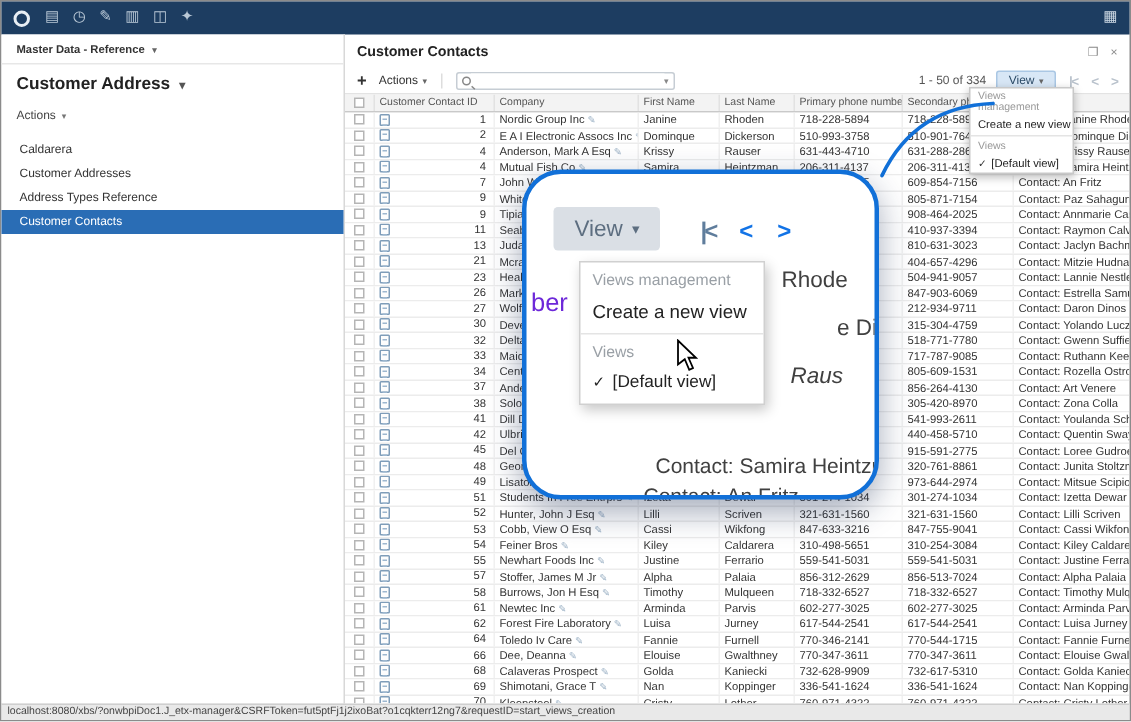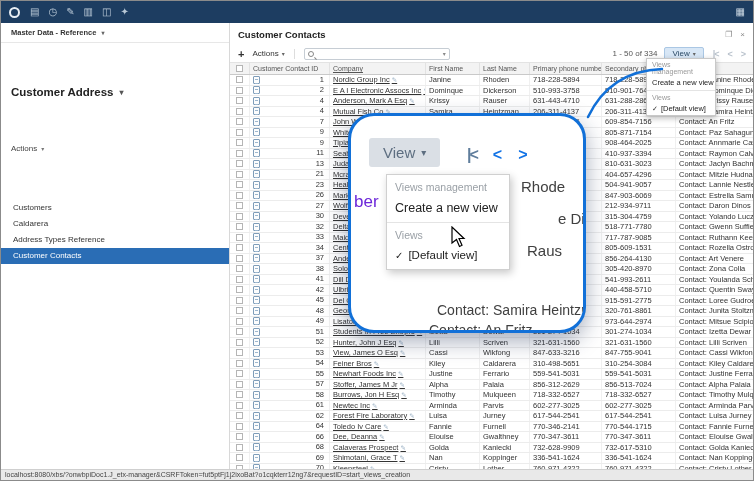--- a/index.html
+++ b/index.html
@@ -10,21 +10,21 @@
   .topbar { height:22px; background:#1d3d61; display:flex; align-items:center; padding:0 8px; flex:0 0 auto; }
   .logo { width:11px; height:11px; border:2px solid #e8eef4; border-radius:50%; margin-right:10px; }
   .tb-icon { color:#b9c8d6; font-size:10px; line-height:22px; margin-right:9px; cursor:default; }
   .tb-right { margin-left:auto; }
   .tb-right .tb-icon { margin:0 0 0 10px; color:#cdd9e4; }
 
   
   .app { flex:1 1 auto; display:flex; min-height:0; }
 
   
-  .sidebar { width:229px; flex:0 0 auto; border-right:1px solid #d8d8d8; background:#fff; display:flex; flex-direction:column;gap:36px; }
+  .sidebar { width:229px; flex:0 0 auto; border-right:1px solid #d8d8d8; background:#fff; display:flex; flex-direction:column; }
   .ws-row { height:20px; display:flex; align-items:center; padding:0 10px; border-bottom:1px solid #e7e7e7; font-size:7.5px; font-weight:bold; color:#333; }
   .ws-row .caret { margin-left:5px; }
   .entity-row { height:26px; display:flex; align-items:center; padding:0 10px; font-size:11.5px; color:#222; font-weight:bold; }
   .entity-row .caret { margin-left:6px; font-size:8px; color:#555; }
   .actions-row { height:15px; display:flex; align-items:center; padding:0 10px; font-size:8px; color:#444; }
   .actions-row .caret { margin-left:4px; font-size:6px; color:#777; }
   .navlist { margin-top:8px; }
   .nav-item { height:16px; line-height:16px; padding-left:12px; font-size:8px; color:#333; cursor:pointer; white-space:nowrap; }
   .nav-item.selected { background:#2a6db5; color:#fff; }
   .caret { font-size:6px; color:#666; }
@@ -54,21 +54,21 @@
 
   
   .grid { position:absolute; left:0; right:0; top:40px; bottom:0; overflow:hidden; font-size:7.5px; color:#333; }
   .g-header { display:flex; height:12px; background:#f3f3f3; border-bottom:1px solid #c9c9c9; font-size:7px; color:#555; }
   .g-header .hc { border-right:1px solid #e2e2e2; padding:0 3px; line-height:12px; white-space:nowrap; overflow:hidden; flex:0 0 auto; }
   .g-body { position:absolute; top:12px; left:0; right:0; bottom:0; overflow:hidden; }
   .g-row { display:flex; height:10.5px; border-bottom:1px solid #ececec; background:#fff; cursor:pointer; }
   .g-row .c { border-right:1px solid #f0f0f0; padding:0 3px; line-height:10px; white-space:nowrap; overflow:hidden; flex:0 0 auto; }
   .w-cb { width:20px; display:flex; align-items:center; justify-content:center; }
   .w-id { width:80px; }
-  .w-co { width:96px;text-decoration:underline; }
+  .w-co { width:96px; }
   .w-fn { width:54px; }
   .w-ln { width:50px; }
   .w-p1 { width:72px; }
   .w-p2 { width:74px; }
   .w-ct { width:160px; border-right:none !important; }
   .cb { width:7px; height:7px; border:1px solid #b5b5b5; background:#fff; display:inline-block; }
   .idcell { display:flex; align-items:center; }
   .idnum { margin-left:auto; padding-right:2px; }
   .note-icon { width:7px; height:8px; border:1px solid #7f9db9; border-radius:1px; position:relative; display:inline-block; flex:0 0 auto; background:#fdfdfd; }
   .note-icon::before { content:""; position:absolute; left:1px; right:1px; top:2px; height:3px; border-top:1px solid #9db7cf; border-bottom:1px solid #9db7cf; }
@@ -81,21 +81,21 @@
   .vm-div { border-top:1px solid #e4e4e4; margin:1px 0; }
   .vm-check { display:flex; gap:3px; align-items:center; }
   .vm-check .ck { font-size:7px; color:#333; }
 
   
   .bubble { position:absolute; left:118px; top:90px; width:238px; height:220px; background:#fff; border:3px solid #1170d8; border-radius:26px; box-shadow:0 8px 22px rgba(20,40,80,.38); z-index:40; overflow:hidden; }
   .frag { position:absolute; color:#404040; white-space:nowrap; z-index:1; }
   .f-ber   { left:3px;  top:76px;  font-size:17px; color:#6d28d9; }
   .f-rhode { left:170px; top:62px;  font-size:15px; }
   .f-dick  { left:168px; top:94px;  font-size:15px;margin-left:39px; }
-  .f-raus  { left:176px; top:126px; font-size:15px; }
+  .f-raus  { left:176px; top:126px; font-size:15px;font-style:italic; }
   .f-hein  { left:86px;  top:186px; font-size:14px; }
   .f-fritz { left:78px;  top:206px; font-size:14px; }
   .b-view-btn { position:absolute; left:18px; top:22px; background:#dadfe5; border-radius:3px; color:#5d6e80; font-size:15px; padding:6px 14px; z-index:2; display:flex; align-items:center; gap:6px; cursor:pointer; }
   .b-view-btn .caret { font-size:10px; color:#5d6e80; }
   .b-pg { position:absolute; left:116px; top:30px; z-index:2; display:flex; gap:16px; font-size:16px; font-weight:bold; }
   .b-pg .first { color:#5f7d9c; letter-spacing:-2px; }
   .b-pg .prev, .b-pg .next { color:#1273e6; }
   .b-menu { position:absolute; left:35px; top:58px; width:124px; background:#fff; border:1px solid #d0d0d0; box-shadow:2px 3px 8px rgba(0,0,0,.22); z-index:3; }
   .bm-sec { color:#9aa0a6; font-size:10.5px; padding:6px 8px 3px; }
   .bm-item { color:#222; font-size:12.5px; padding:5px 8px 7px; cursor:pointer; white-space:nowrap; }
@@ -135,22 +135,22 @@
       </div>
       <div class="entity-row">
         <span>Customer Address</span>
         <span class="caret">▾</span>
       </div>
       <div class="actions-row">
         <span>Actions</span>
         <span class="caret">▾</span>
       </div>
       <div class="navlist">
-        <div class="nav-item">Customers</div>
         <div class="nav-item">Caldarera</div>
+        <div class="nav-item">Customer Addresses</div>
         <div class="nav-item">Address Types Reference</div>
         <div class="nav-item selected">Customer Contacts</div>
       </div>
     </div>
 
     <div class="main">
       <div class="title-row">
         <span class="page-title">Customer Contacts</span>
         <span class="title-icons">
           <span>❐</span>
@@ -614,21 +614,21 @@
   </div>
 
   <div class="g-row">
     <div class="c w-cb">
                 <span class="cb"></span>
               </div>
     <div class="c w-id idcell">
       <span class="note-icon"></span>
       <span class="idnum">53</span>
     </div>
-    <div class="c w-co c-co">View, James O Esq</div>
+    <div class="c w-co c-co">Cobb, View O Esq</div>
     <div class="c w-fn">Cassi</div>
     <div class="c w-ln">Wikfong</div>
     <div class="c w-p1">847-633-3216</div>
     <div class="c w-p2">847-755-9041</div>
     <div class="c w-ct">Contact: Cassi Wikfong</div>
   </div>
 
   <div class="g-row">
     <div class="c w-cb">
                 <span class="cb"></span>

